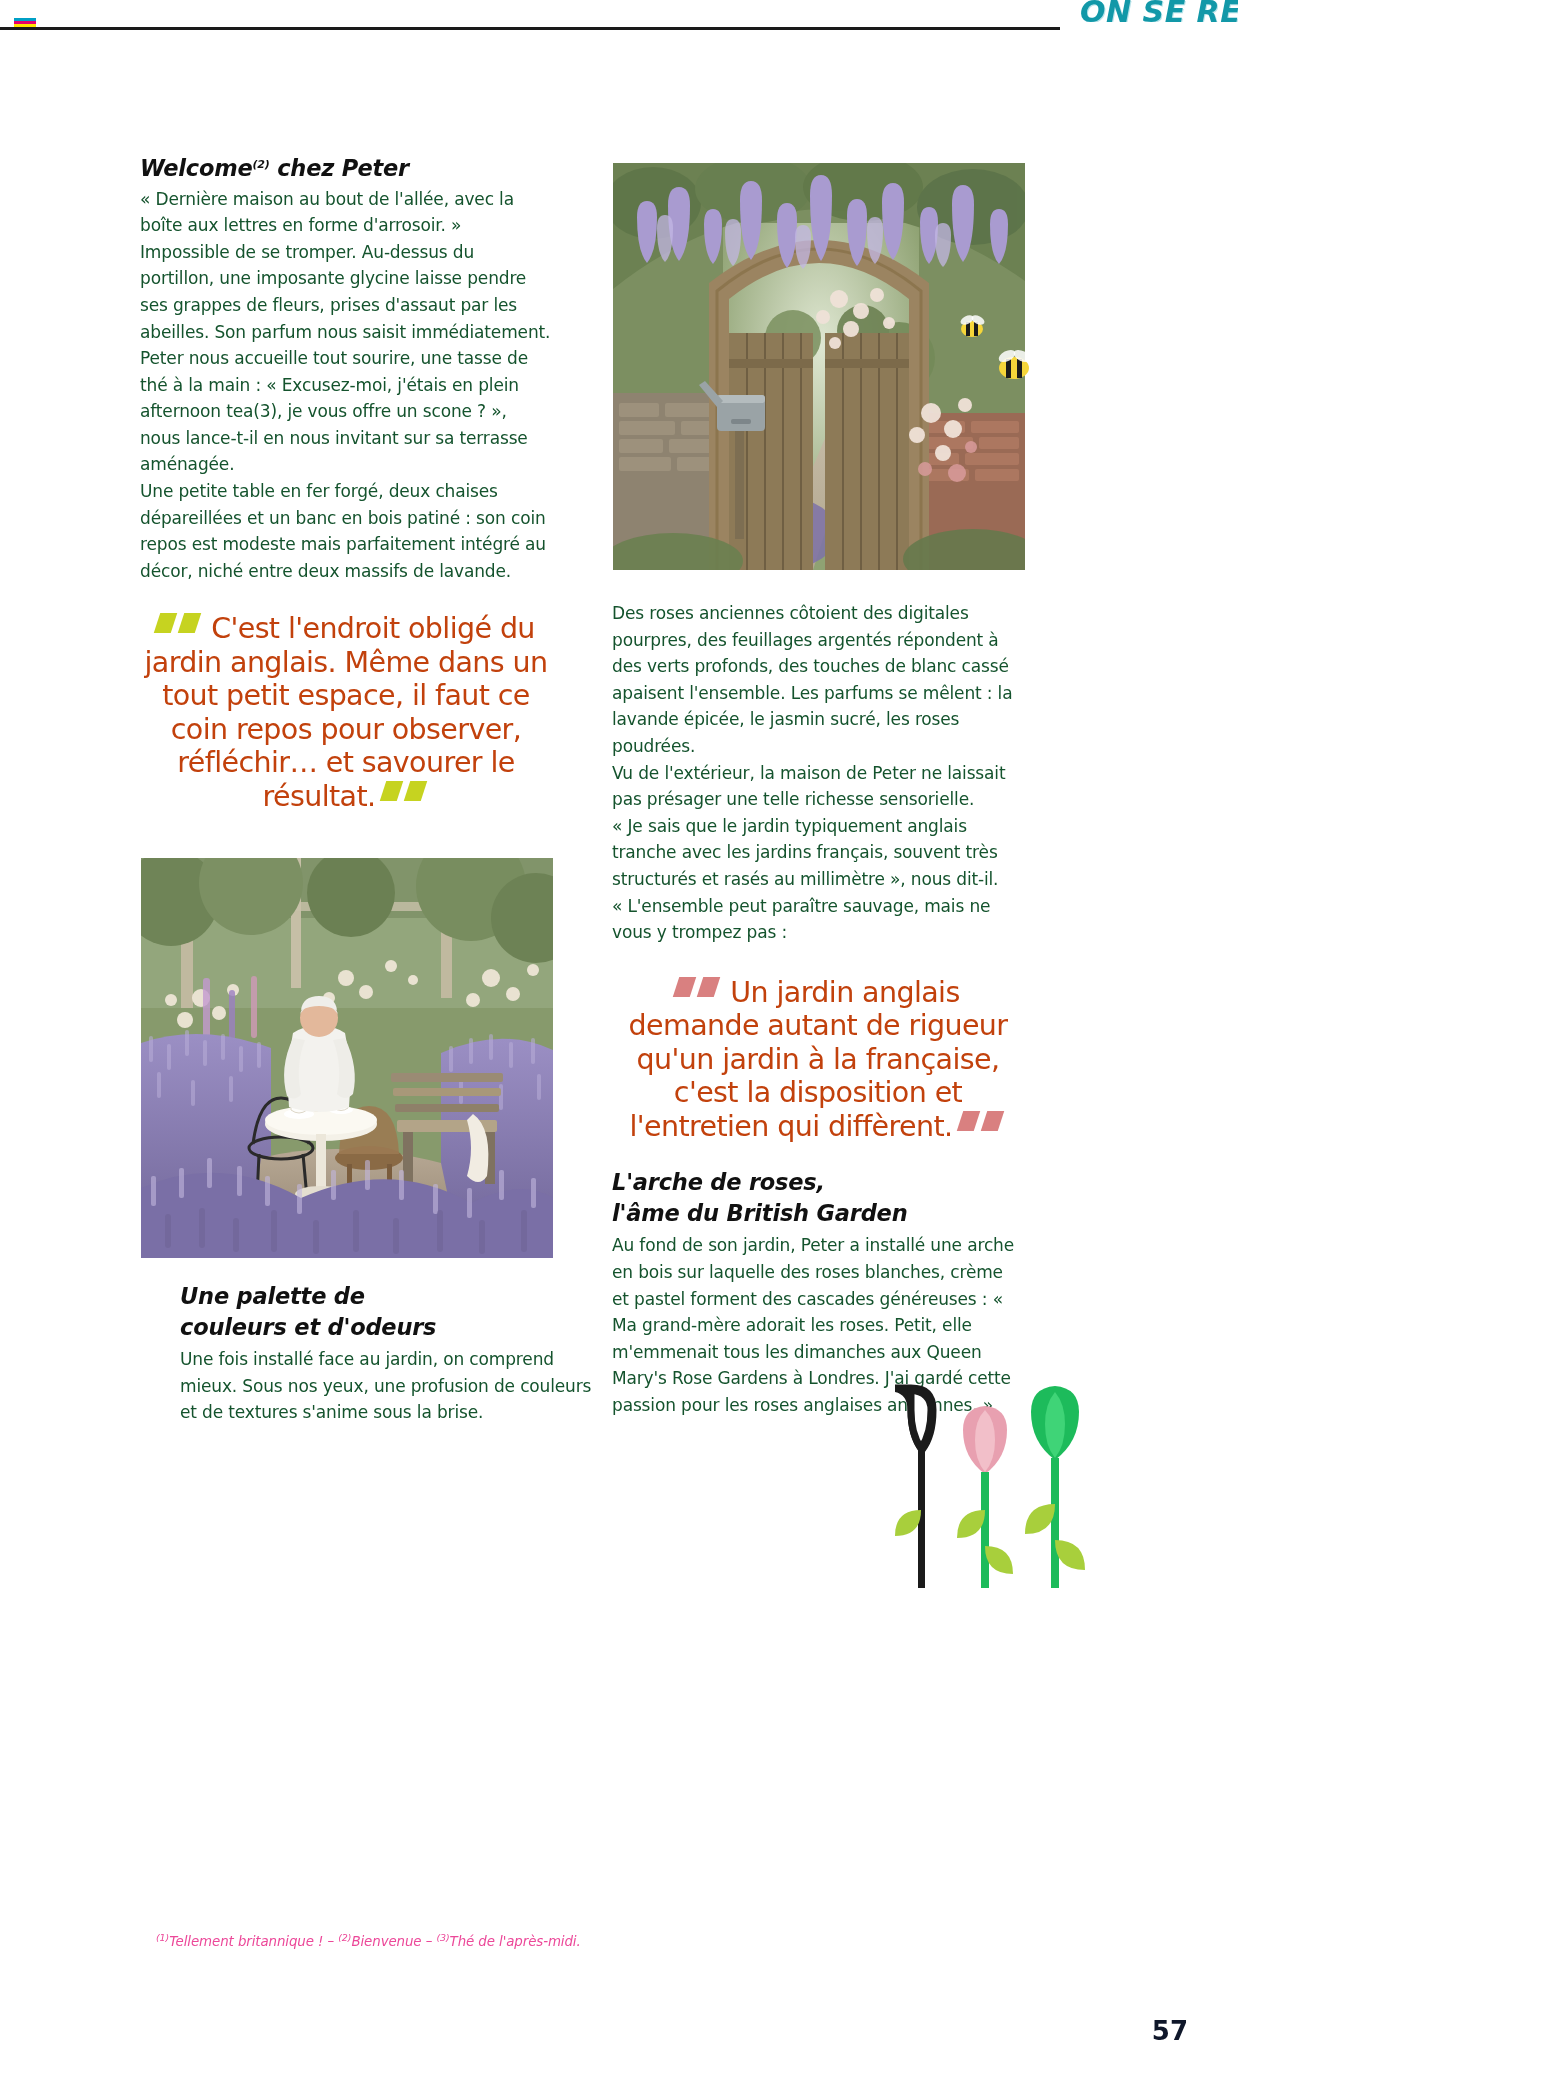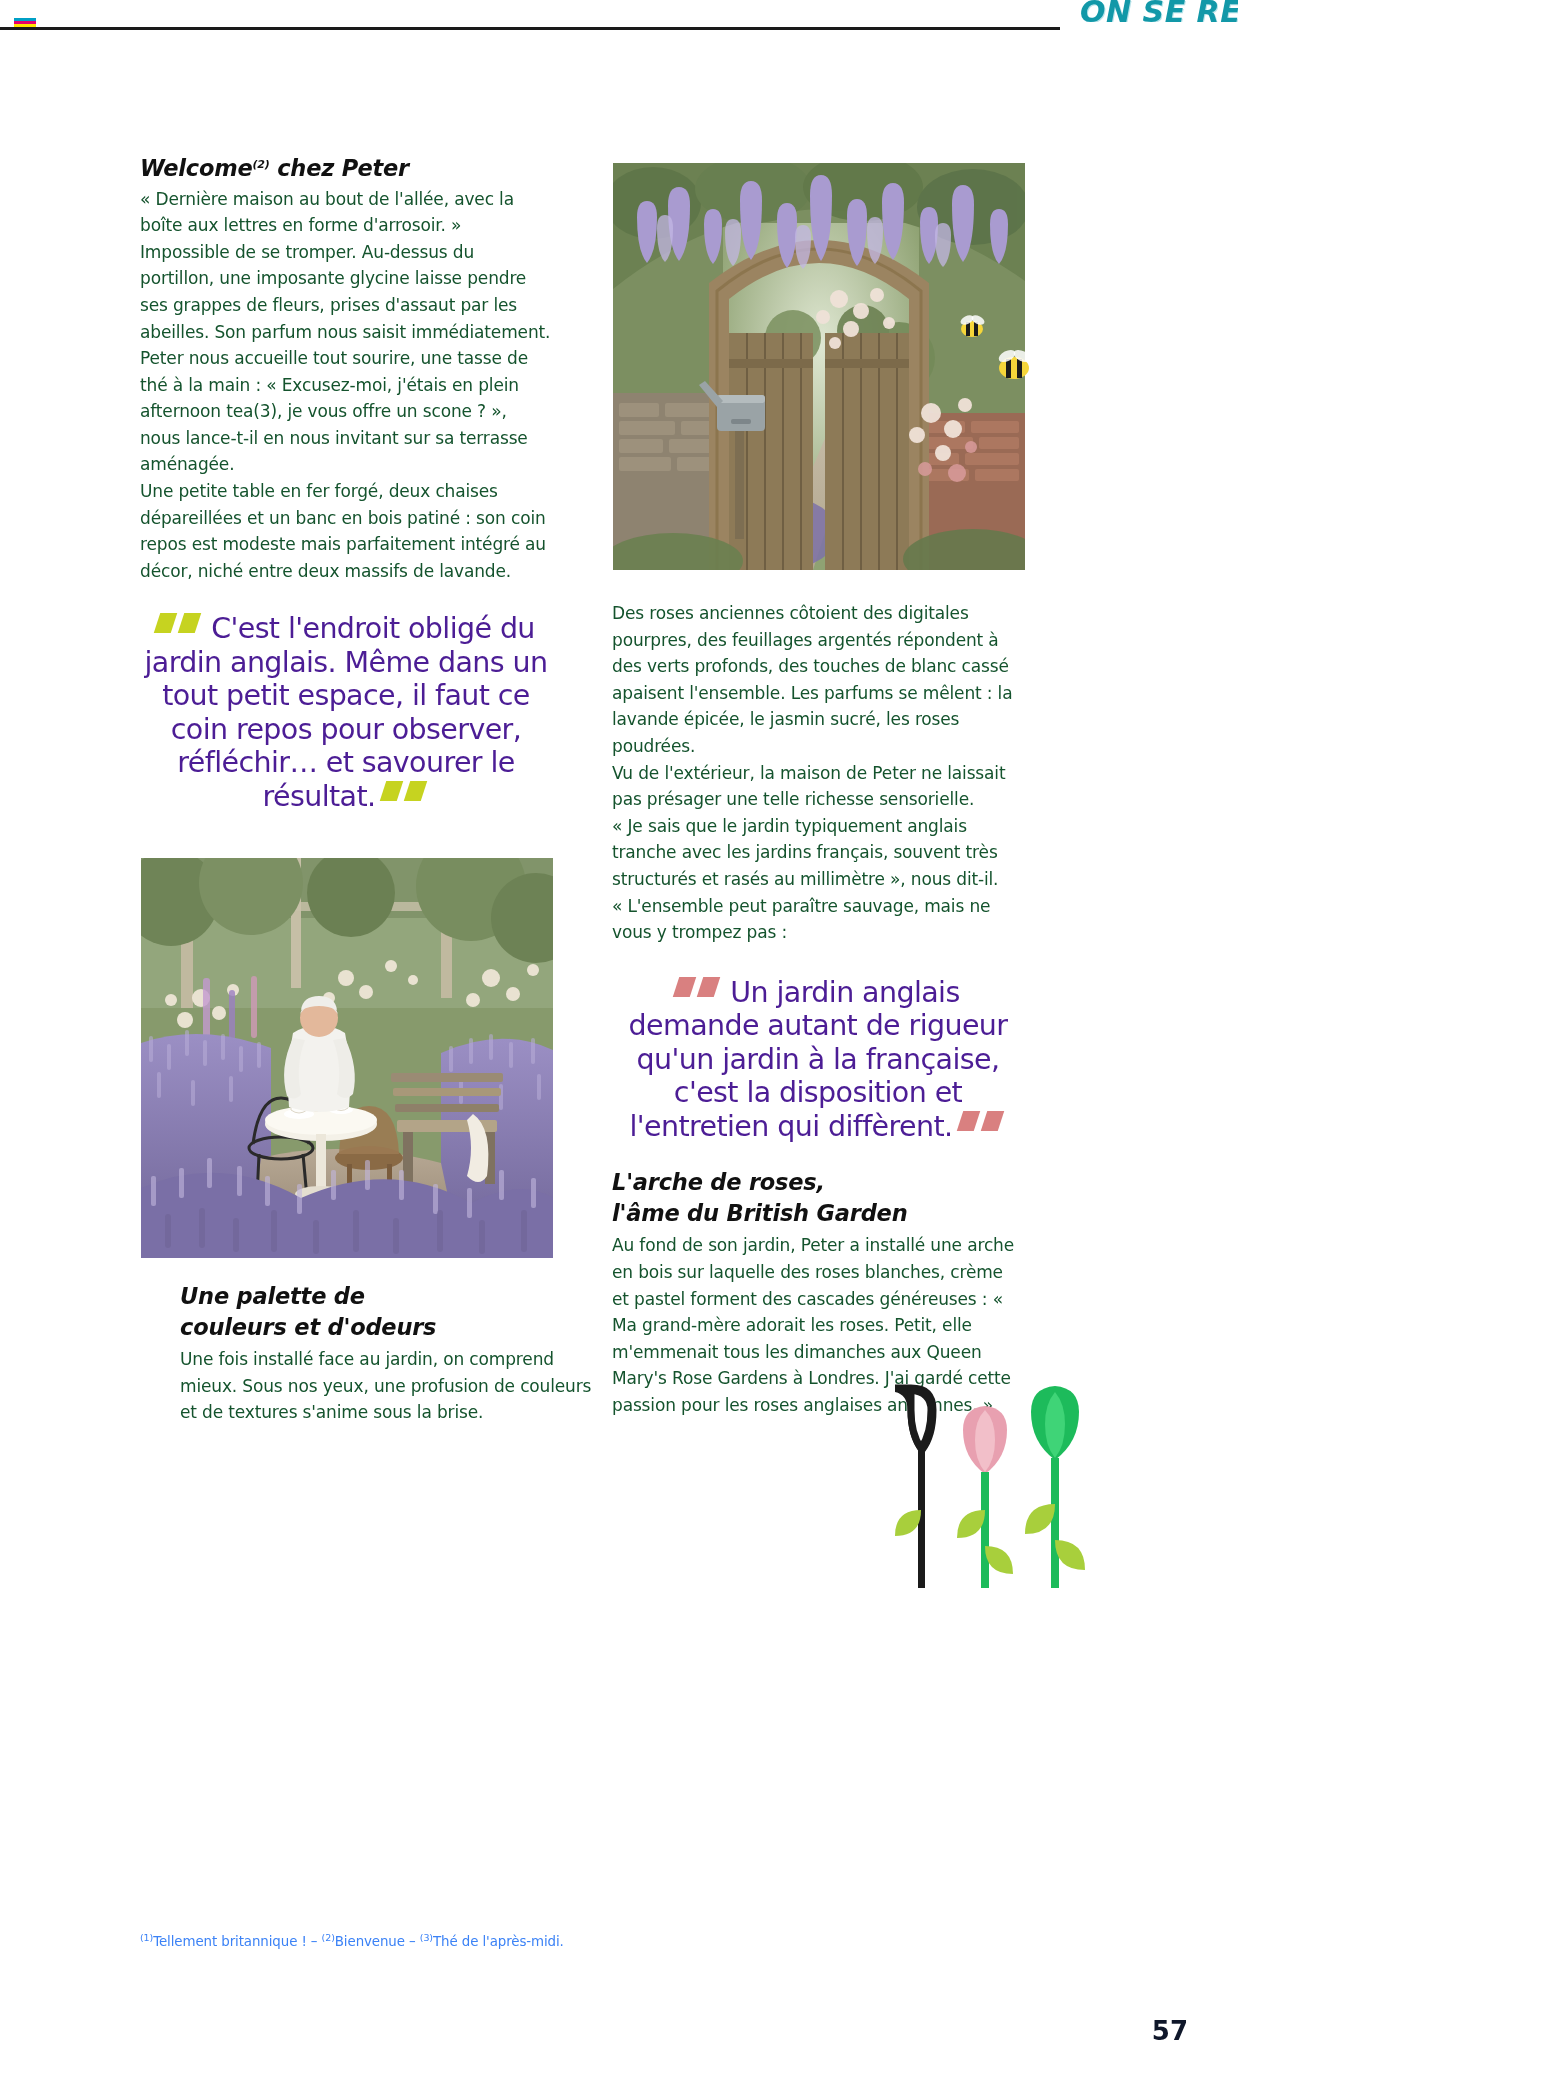--- a/index.html
+++ b/index.html
@@ -51,43 +51,43 @@
   p.body + p.body { margin-top:0; }
   sup { font-size:11px; vertical-align:super; }
 
   
   .pullquote {
     text-align:center;
     font-family:"DejaVu Sans", sans-serif;
     font-weight:400;
     font-size:28.5px;
     line-height:33.5px;
-    color:#4c1d95;
+    color:#c2410c;
     letter-spacing:-0.6px;
   }
   .qmark {
     display:inline-block; position:relative; top:-7px;
     width:46px; height:20px; margin:0 8px 0 0; vertical-align:middle;
   }
   .qmark.after { margin:0 0 0 8px; }
   .qmark span {
     position:absolute; top:0; width:17px; height:20px;
     transform:skewX(-18deg);
   }
   .qmark span.a { left:0; }
   .qmark span.b { left:24px; }
 
   
   .photo { position:absolute; overflow:hidden; }
 
   
   .footnote {
-    position:absolute; left:140px; top:1932px;
-    font-family:"DejaVu Sans", sans-serif;
-    font-size:13.4px; color:#3b82f6; letter-spacing:-0.1px;
+    position:absolute; left:156px; top:1932px;
+    font-family:"DejaVu Sans", sans-serif;
+    font-size:13.4px; color:#ec4899; letter-spacing:-0.1px;font-style:italic;
   }
   .footnote sup { font-size:9.5px; }
 
   
   .pagenum {
     position:absolute; right:50px; bottom:36px;
     font-family:"DejaVu Sans", sans-serif;
     font-weight:800; font-size:26px; color:#0f172a;
   }
 

